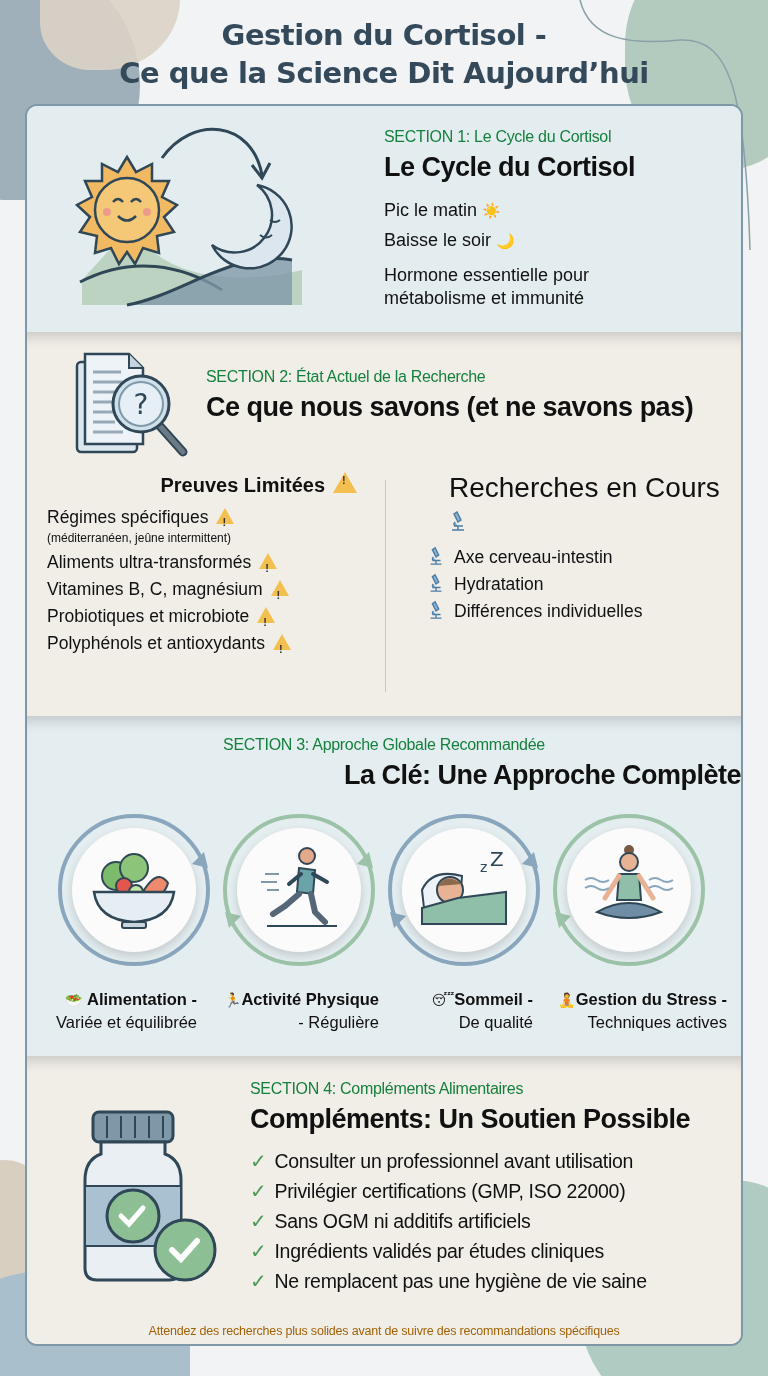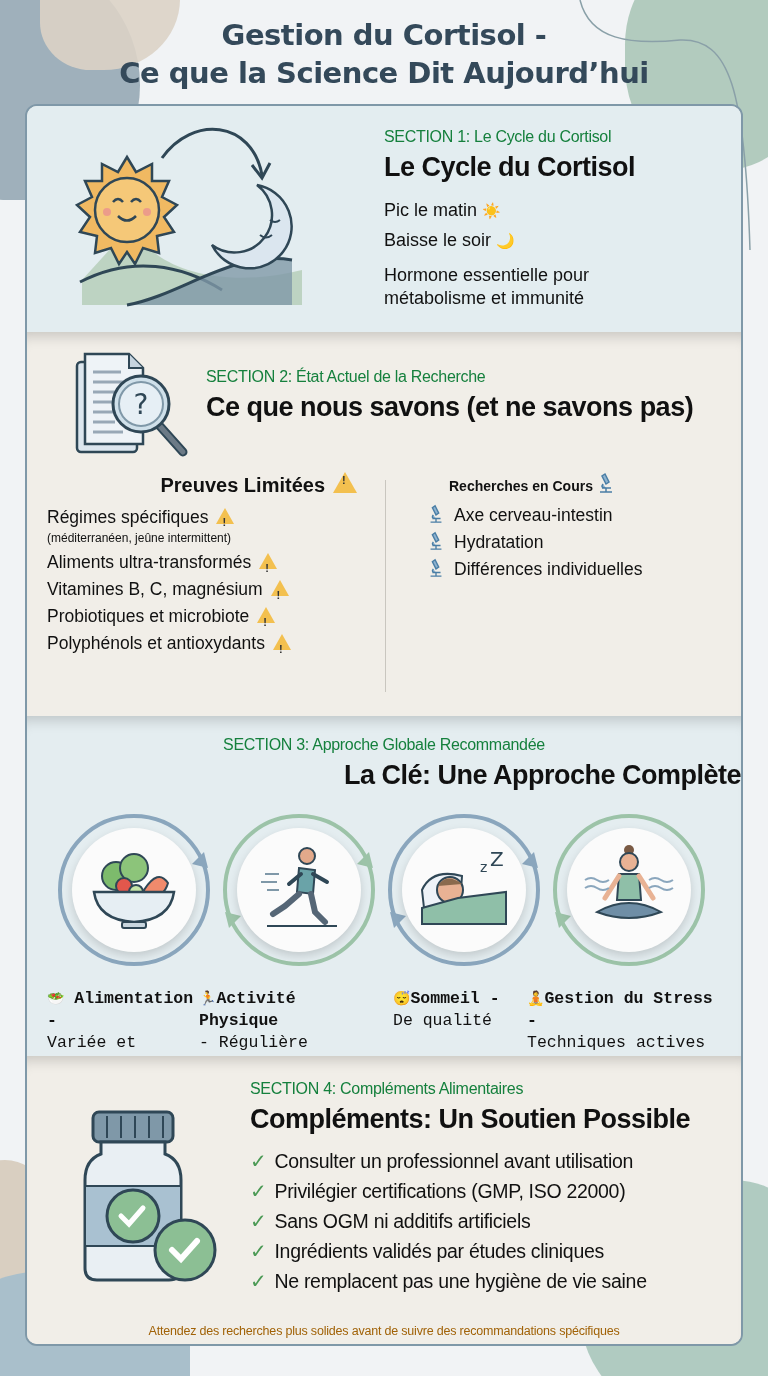--- a/index.html
+++ b/index.html
@@ -42,21 +42,21 @@
   }
   .lim li { text-align: left; font-size: 17.5px; line-height: 27px; padding-right: 0; }
   .lim li .sub { display: block; font-size: 12px; line-height: 18px; padding-right: 26px; margin-bottom: 2px;}
   .res li { font-size: 17.5px; line-height: 27px; }
   .mic { display: inline-block; width: 18px; margin-right: 9px; vertical-align: -3px; }
   .circle-wrap { position: absolute; width: 160px; height: 160px; }
   .circle-inner {
     position: absolute; left: 18px; top: 18px; width: 124px; height: 124px; border-radius: 50%;
     background: #fbfbfb; box-shadow: 0 4px 10px rgba(0,0,0,0.15);
   }
-  .pill-label { position: absolute; text-align: left; font-size: 16.5px; line-height: 22px; font-family: Liberation Mono, monospace; }
+  .pill-label { position: absolute; text-align: right; font-size: 16.5px; line-height: 22px; }
   .pill-label b { font-weight: bold; }
   .check li { font-size: 19.5px; line-height: 30px; color: #111; letter-spacing: -0.3px; }
   .tick { color: #4c9a55; font-weight: bold; margin-right: 8px; font-size: 20px; }
   .foot { font-size: 12.5px; color: #a16207; letter-spacing: -0.2px; text-align: center; }
 </style>
 </head>
 <body>
 
 <div class="blob" style="left:-80px;top:-40px;width:220px;height:240px;background:#9fb0bb;border-radius:40% 60% 55% 45%;"></div>
 <div class="blob" style="left:40px;top:-60px;width:140px;height:130px;background:#dcd3c6;border-radius:50% 50% 60% 40%;opacity:0.9;"></div>
@@ -142,21 +142,21 @@
         <li><span>Aliments ultra-transformés</span><span class="warn"></span></li>
         <li><span>Vitamines B, C, magnésium</span><span class="warn"></span></li>
         <li><span>Probiotiques et microbiote</span><span class="warn"></span></li>
         <li><span>Polyphénols et antioxydants</span><span class="warn"></span></li>
       </ul>
     </div>
 
     <div class="abs" style="left:358px;top:148px;width:1px;height:212px;background:#c9c6bf;"></div>
 
     <div class="abs" style="left:400px;top:140px;width:300px;">
-      <div style="font-size:14px;font-weight:bold;margin-bottom:8px;margin-left:22px;">
+      <div style="font-size:28px;font-weight:normal;margin-bottom:8px;margin-left:22px;">
         <span>Recherches en Cours</span>
         <svg class="mic" width="18" height="22" viewBox="0 0 18 22">
             <path d="M3 20 H15 M9 20 V16 M5 16 H14 M6 12 Q3 16 9 16 M8 2 L12 10 L9 12 L5 4 Z" fill="#8fb3d0" stroke="#4a7ea5" stroke-width="1.5"></path>
           </svg>
       </div>
       <ul class="ul res">
         <li><svg class="mic" width="18" height="20" viewBox="0 0 18 22">
               <path d="M3 20 H15 M9 20 V16 M5 16 H14 M6 12 Q3 16 9 16 M8 2 L12 10 L9 12 L5 4 Z" fill="#8fb3d0" stroke="#4a7ea5" stroke-width="1.5"></path>
             </svg><span>Axe cerveau-intestin</span></li>
         <li><svg class="mic" width="18" height="20" viewBox="0 0 18 22">

